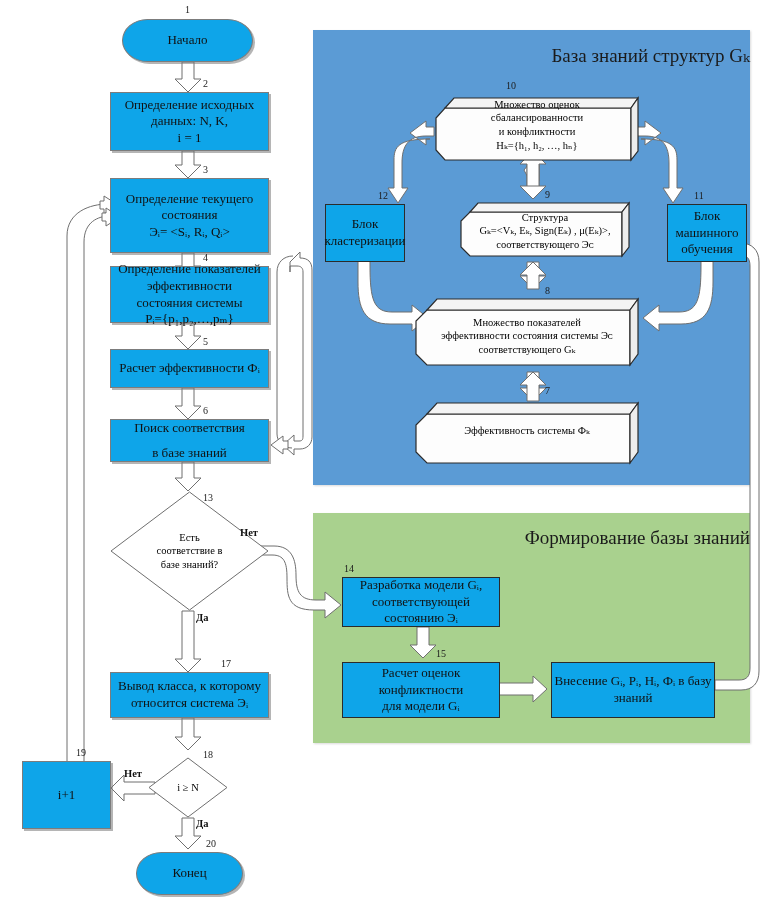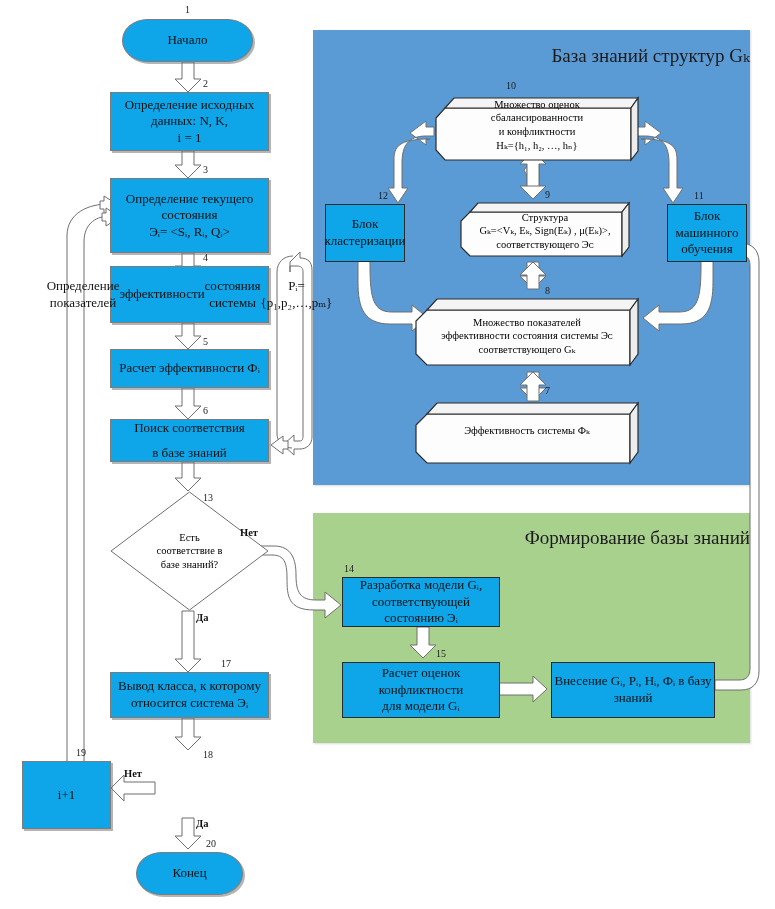--- a/index.html
+++ b/index.html
@@ -147,21 +147,21 @@
   </div>
 
   <div class="num" style="left:203px;top:164px;">3</div>
   <div class="node shadow" style="left:110px;top:178px;width:159px;height:75px;flex-direction:column;">
     <span>Определение текущего</span>
     <span>состояния</span>
     <span>Эᵢ= &lt;Sᵢ, Rᵢ, Qᵢ&gt;</span>
   </div>
 
   <div class="num" style="left:203px;top:252px;">4</div>
-  <div class="node shadow" style="left:110px;top:266px;width:159px;height:57px;flex-direction:row;">
+  <div class="node shadow" style="left:110px;top:266px;width:159px;height:57px;flex-direction:column;">
     <span>Определение показателей</span>
     <span>эффективности</span>
     <span>состояния системы</span>
     <span>Pᵢ={p₁,p₂,…,pₘ}</span>
   </div>
 
   <div class="num" style="left:203px;top:336px;">5</div>
   <div class="node shadow" style="left:110px;top:349px;width:159px;height:39px;">
     <span class="txt">Расчет эффективности Фᵢ</span>
   </div>
@@ -188,20 +188,26 @@
   <div class="lbl" style="left:240px;top:527px;">Нет</div>
   <div class="lbl" style="left:196px;top:612px;">Да</div>
 
   <div class="num" style="left:221px;top:658px;font-family:Liberation Serif, serif;">17</div>
   <div class="node shadow" style="left:110px;top:672px;width:159px;height:46px;flex-direction:column;">
     <span>Вывод класса, к которому</span>
     <span>относится система Эᵢ</span>
   </div>
 
   <div class="num" style="left:203px;top:749px;">18</div>
+  <div class="diamond" style="left:148px;top:757px;width:80px;height:61px;">
+    <svg width="80" height="61" viewBox="0 0 80 61">
+      <polygon points="40,1 79,30.5 40,60 1,30.5" fill="#fff" stroke="#6f6f6f" stroke-width="1"></polygon>
+    </svg>
+    <div class="dtxt">i ≥ N</div>
+  </div>
   <div class="lbl" style="left:124px;top:768px;">Нет</div>
   <div class="lbl" style="left:196px;top:818px;">Да</div>
 
   <div class="num" style="left:76px;top:747px;">19</div>
   <div class="node shadow" style="left:22px;top:761px;width:89px;height:68px;">
     <span class="txt">i+1</span>
   </div>
 
   <div class="num" style="left:206px;top:838px;">20</div>
   <div class="node term shadow" style="left:136px;top:852px;width:107px;height:43px;">

